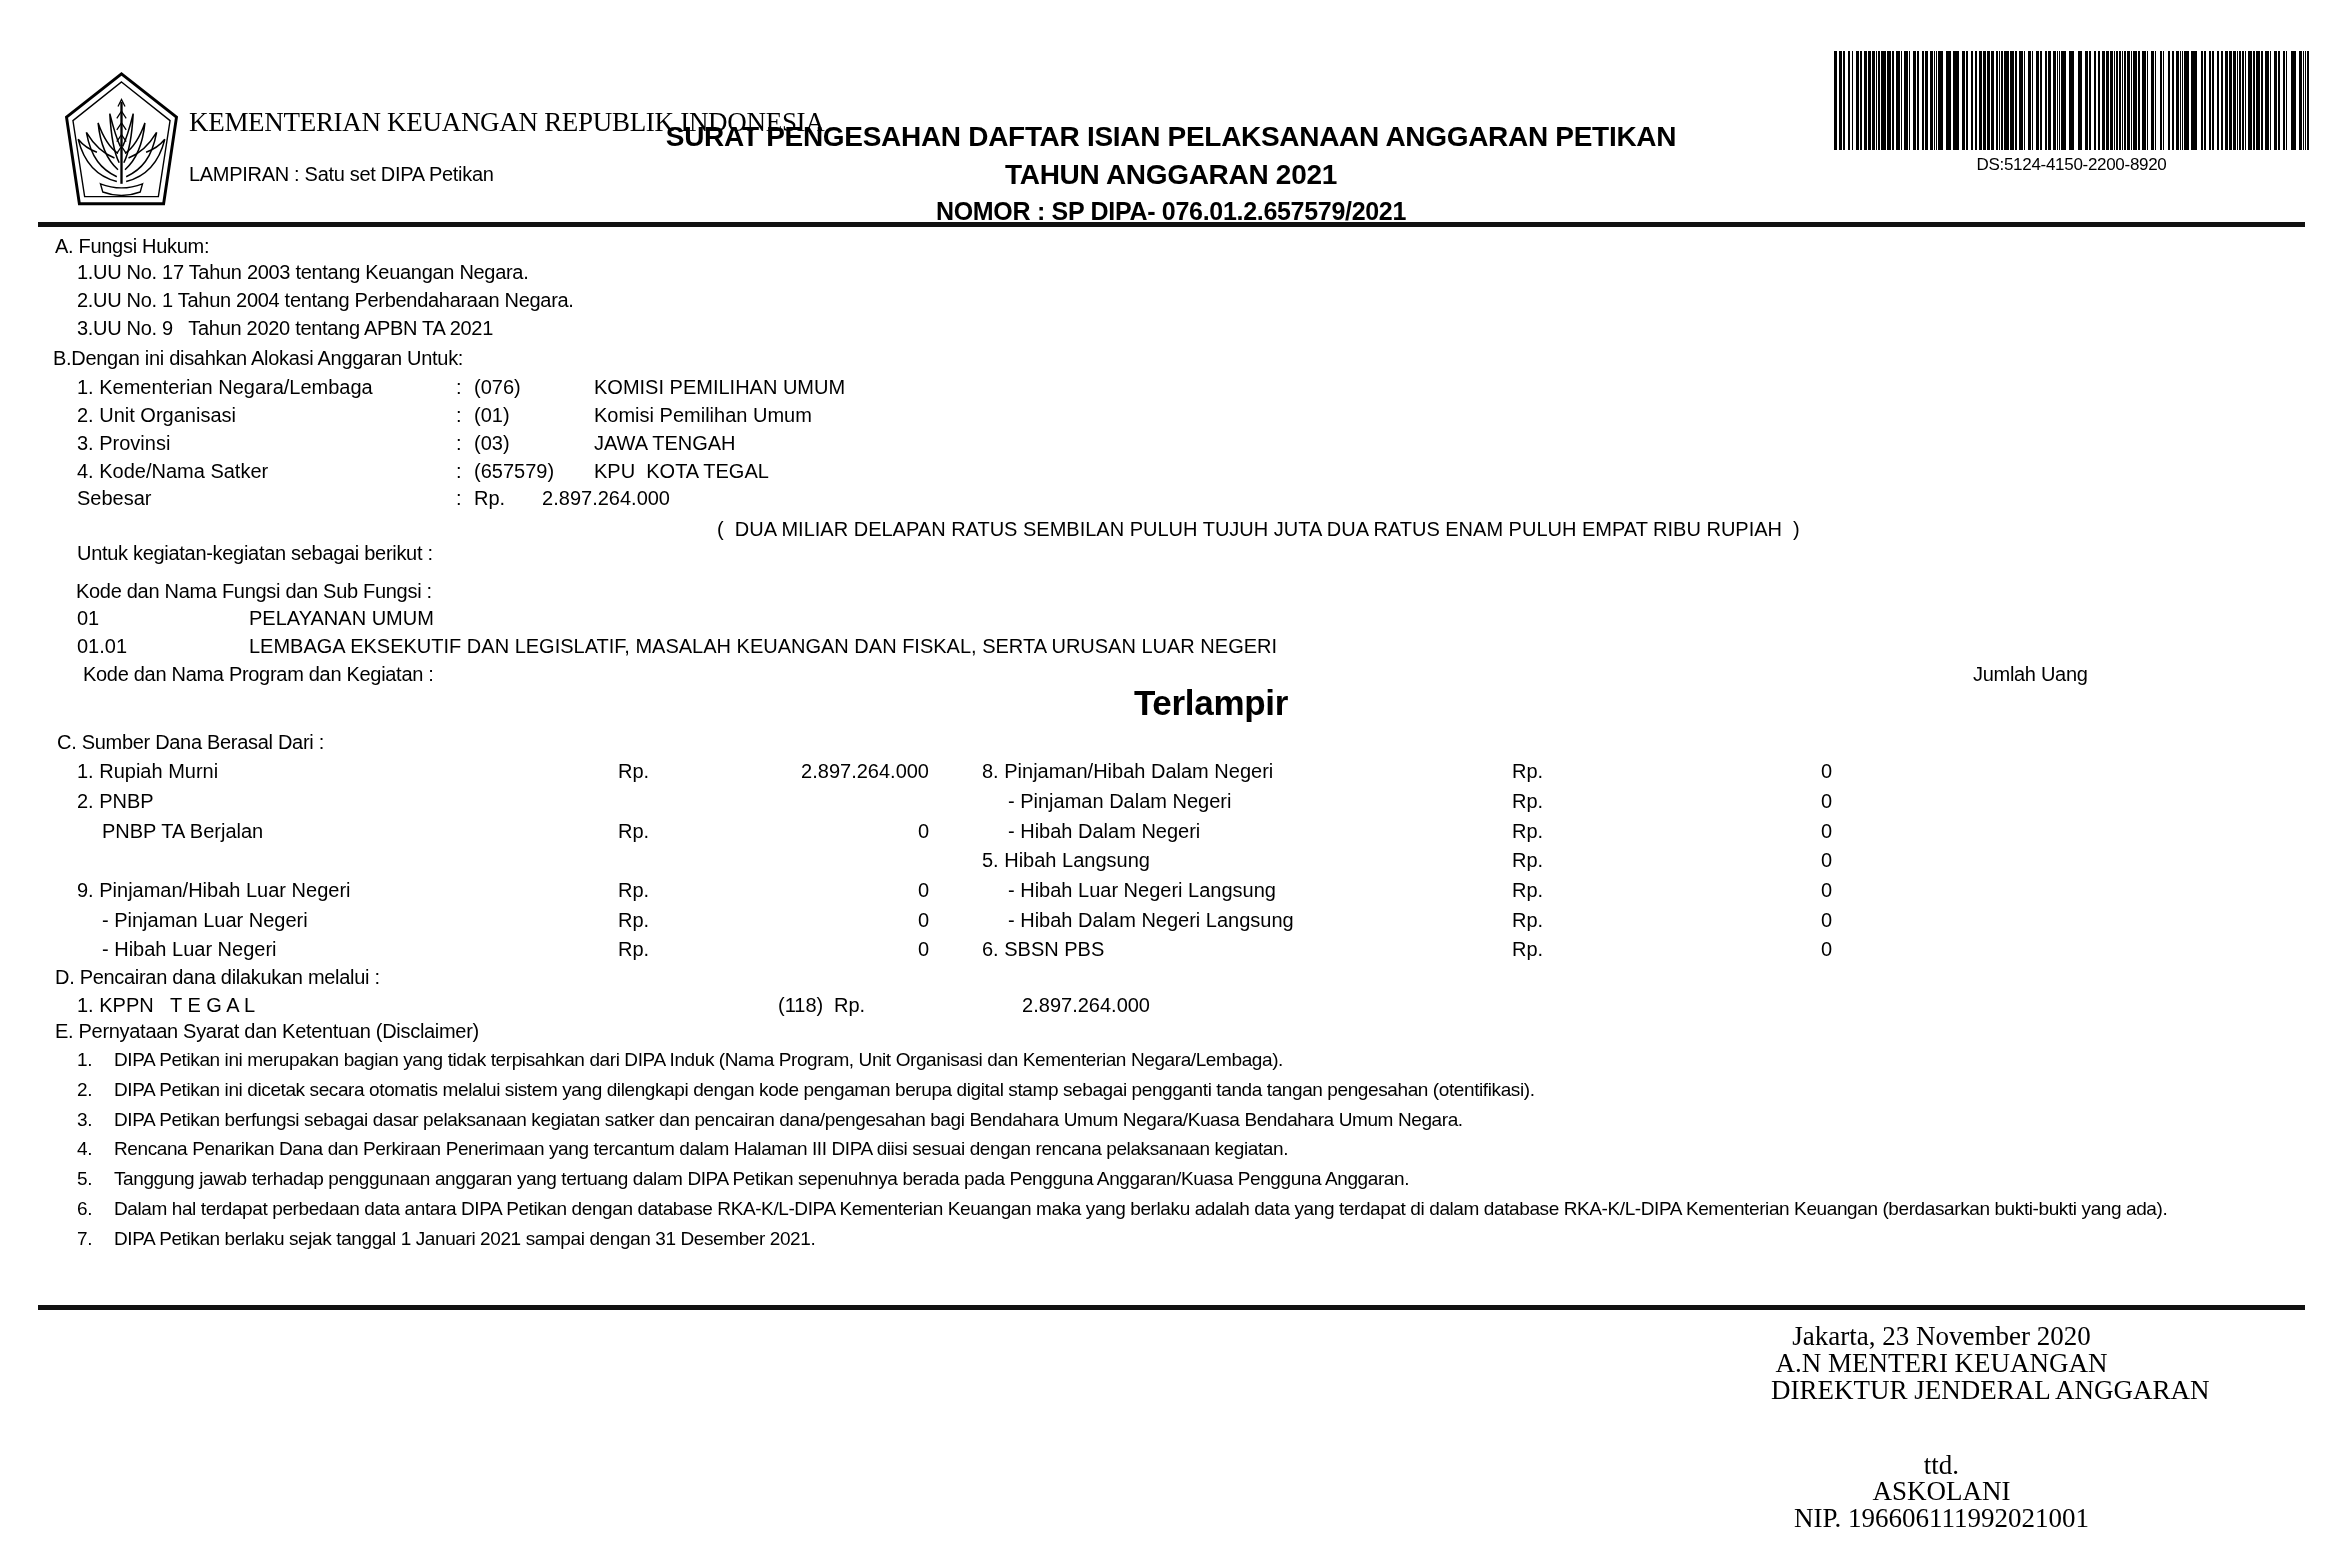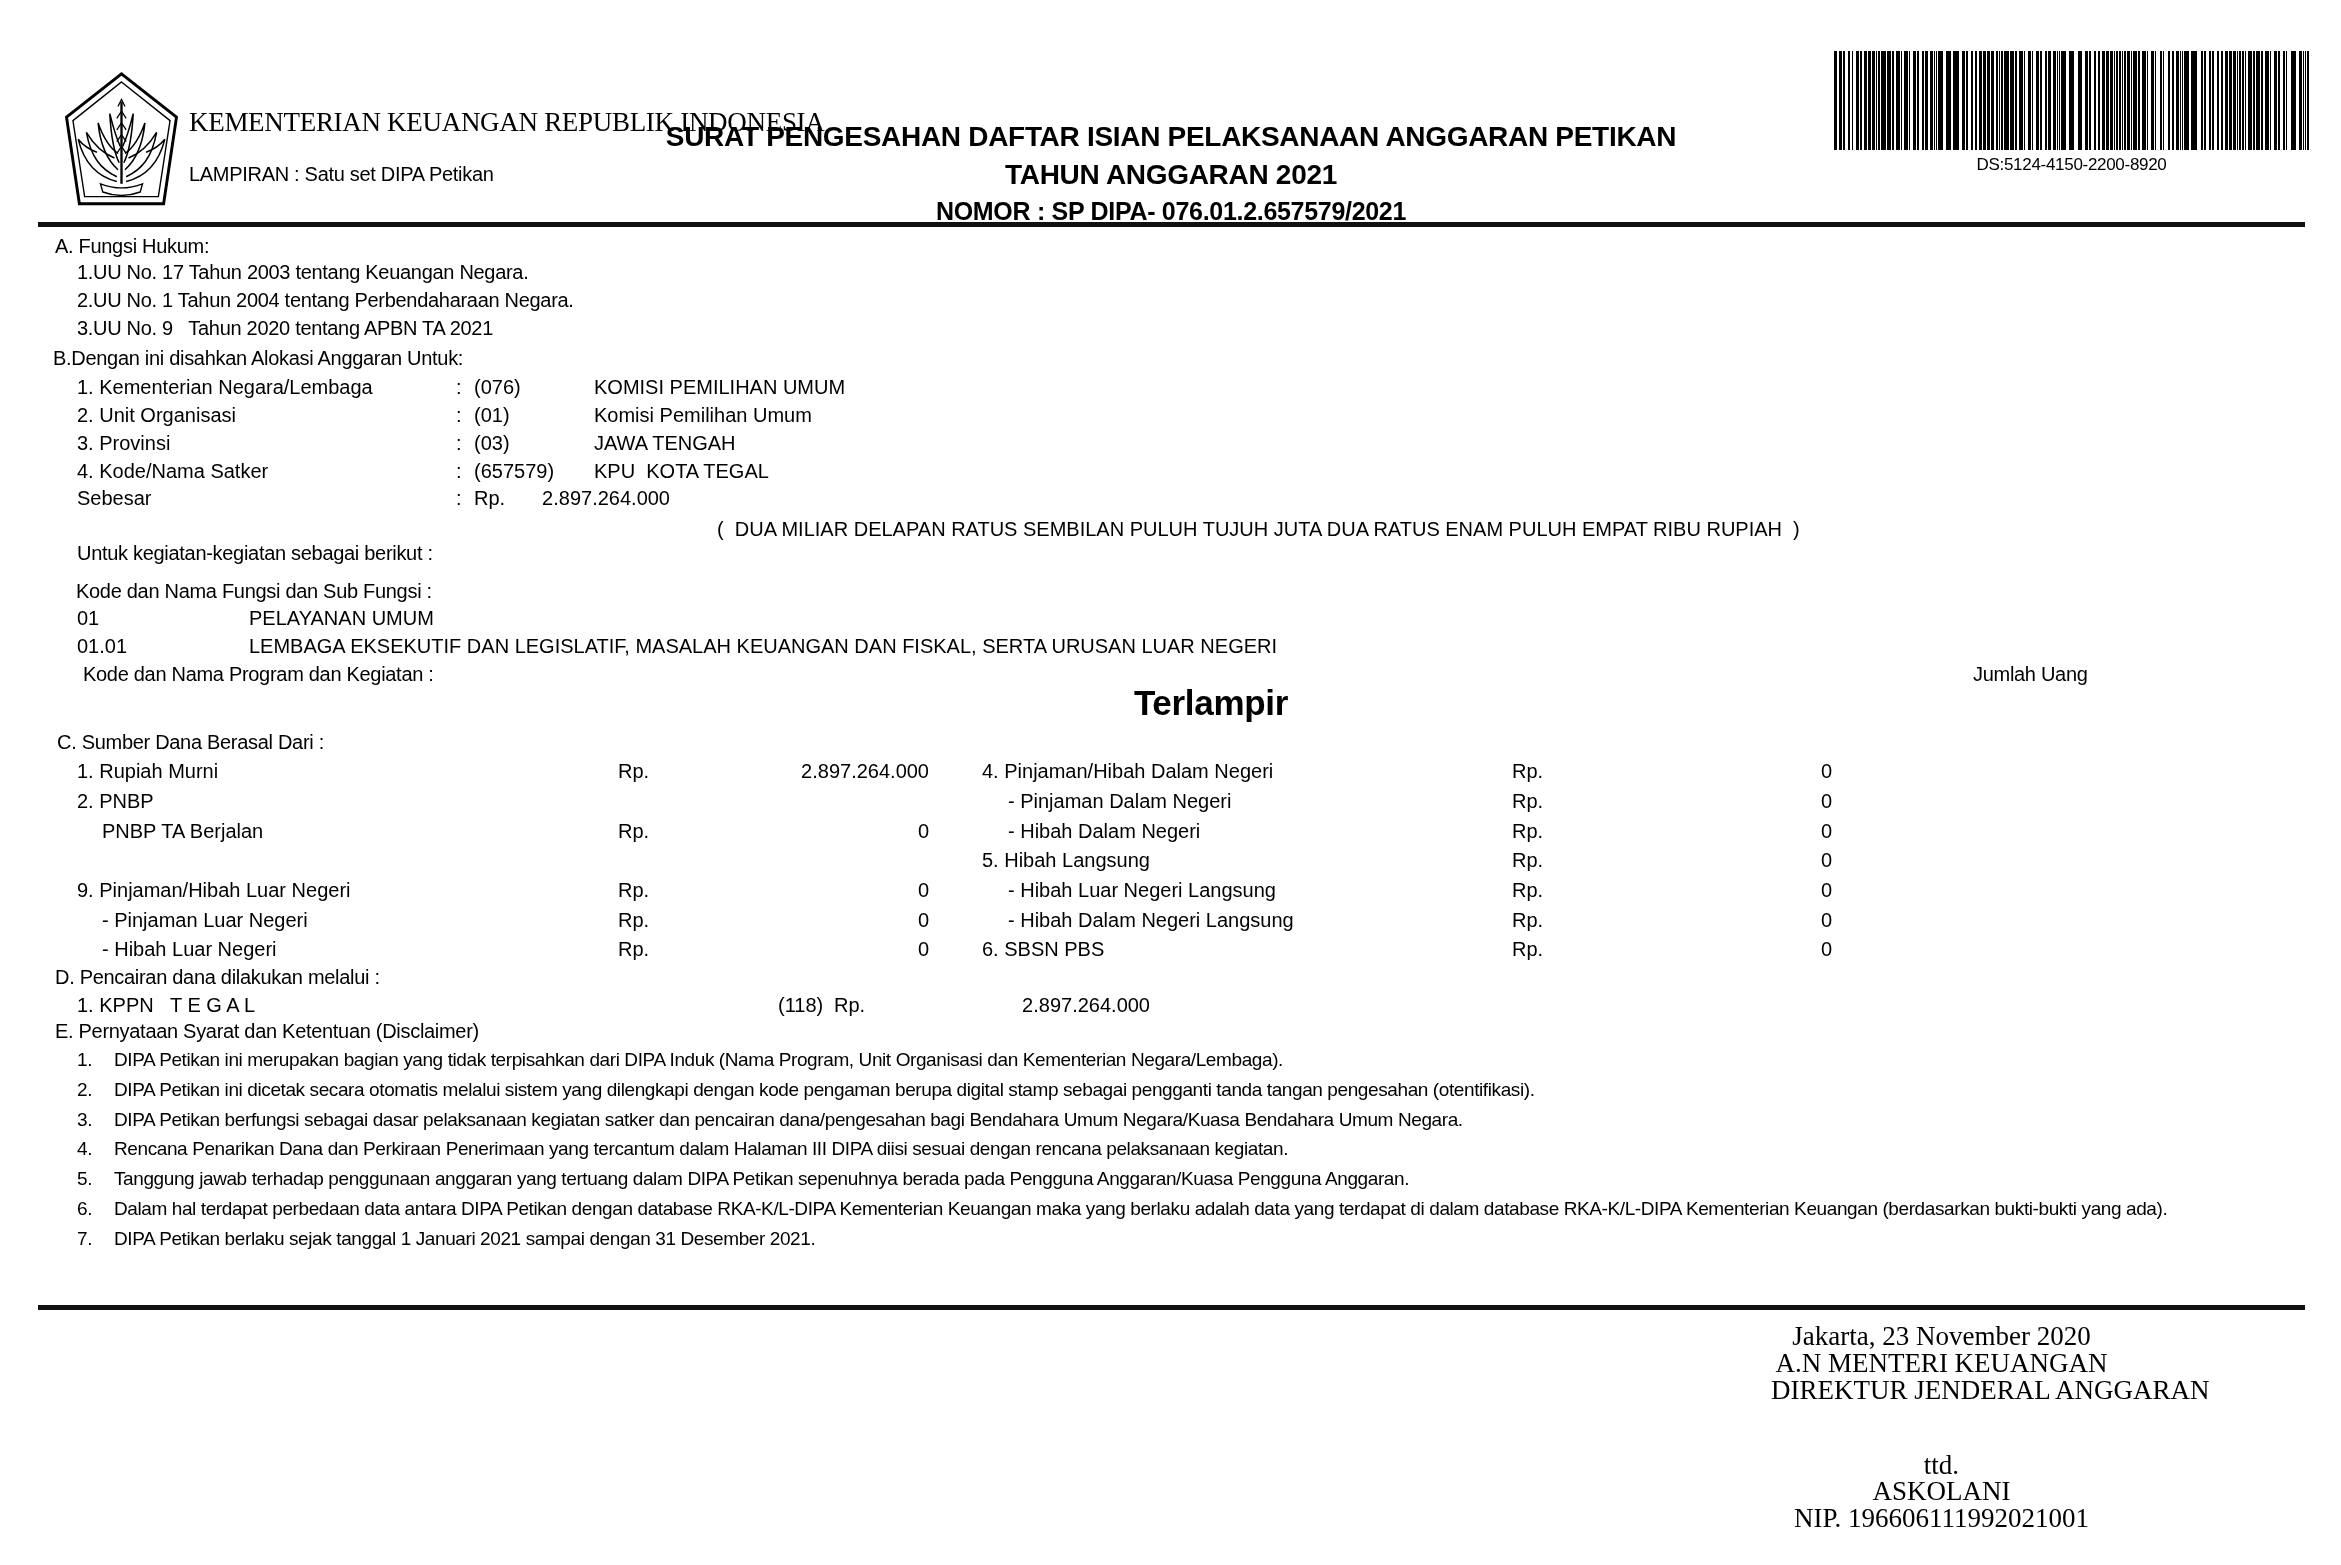--- a/index.html
+++ b/index.html
@@ -184,21 +184,21 @@
   <span class="cur">Rp.</span>
   <span class="amt">0</span>
 </div>
 <div class="crow cleft" style="top:938px;">
   <span class="lbl1">- Hibah Luar Negeri</span>
   <span class="cur">Rp.</span>
   <span class="amt">0</span>
 </div>
 
 <div class="crow cright" style="top:760px;">
-  <span class="lbl0">4. Pinjaman/Hibah Dalam Negeri</span>
+  <span class="lbl0">8. Pinjaman/Hibah Dalam Negeri</span>
   <span class="cur">Rp.</span>
   <span class="amt">0</span>
 </div>
 <div class="crow cright" style="top:790px;">
   <span class="lbl1">- Pinjaman Dalam Negeri</span>
   <span class="cur">Rp.</span>
   <span class="amt">0</span>
 </div>
 <div class="crow cright" style="top:820px;">
   <span class="lbl1">- Hibah Dalam Negeri</span>

